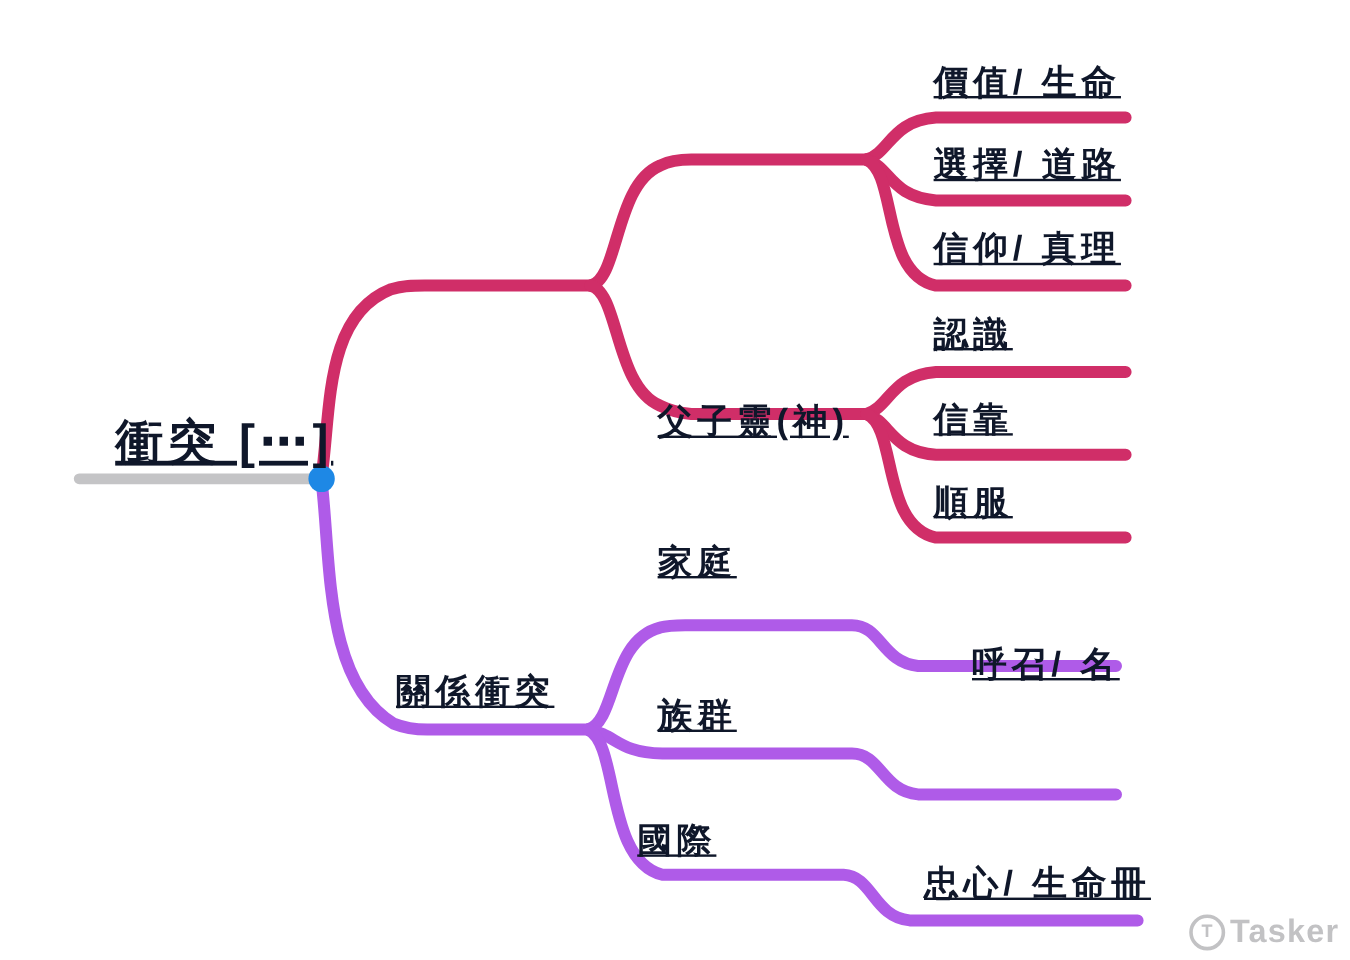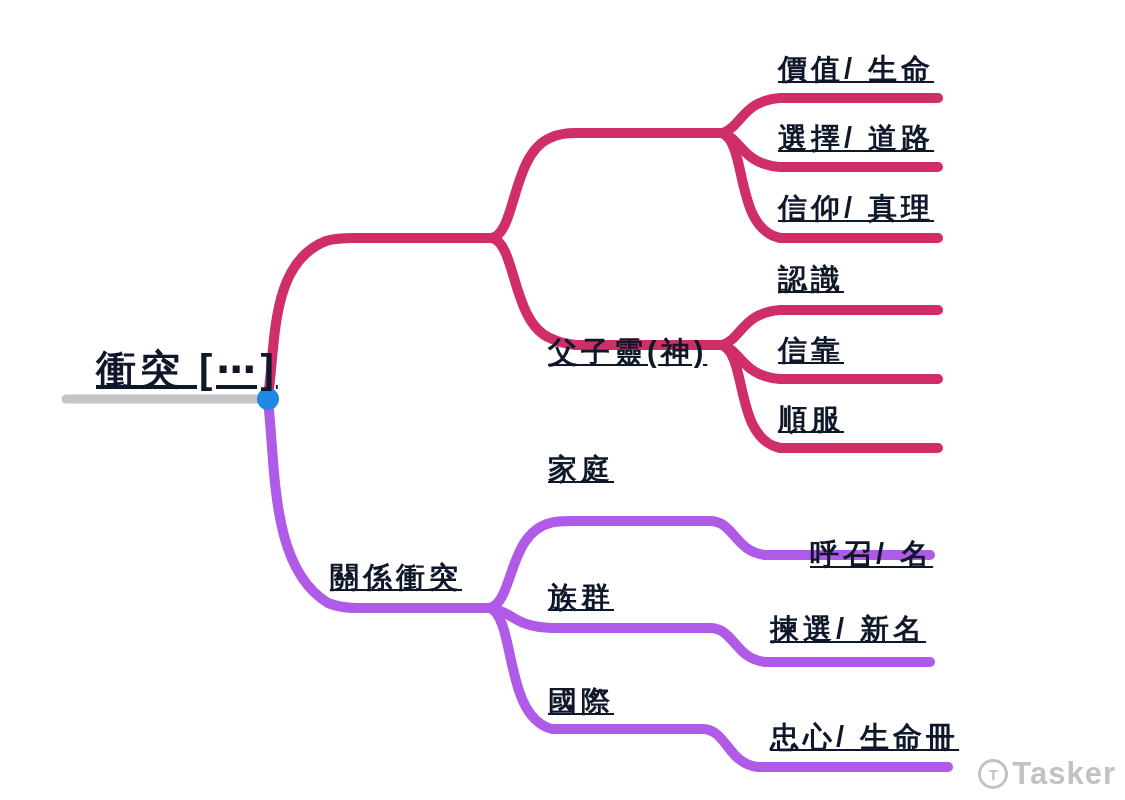--- a/index.html
+++ b/index.html
@@ -26,21 +26,21 @@
     position: absolute; right: 9px; bottom: 8px;
     display: flex; align-items: center; gap: 4px;
     color: #c2c2c4; user-select: none;
   }
   .wm-icon {
     width: 24px; height: 24px;
     border: 3px solid currentColor; border-radius: 50%;
     display: inline-flex; align-items: center; justify-content: center;
     font-size: 15px; font-weight: 800; line-height: 1;
   }
-  .wm-text { font-size: 31px; font-weight: 700; letter-spacing: 1px; }
+  .wm-text { font-size: 27px; font-weight: 700; letter-spacing: 1px; }
 </style>
 </head>
 <body>
 
 <div class="canvas">
 
   <svg class="connectors" width="1125" height="800" viewBox="0 0 1125 800">
 
     <path stroke-width="9" d="M 66 399 L 268 399" stroke="#C4C4C6"></path>
 
@@ -69,22 +69,21 @@
   <div class="label" style="left:778px; top:193px;">信仰/ 真理</div>
   <div class="label" style="left:548px; top:297px;margin-top:40px;">父子靈(神)</div>
   <div class="label" style="left:778px; top:264px;">認識</div>
   <div class="label" style="left:778px; top:335px;">信靠</div>
   <div class="label" style="left:778px; top:404px;">順服</div>
 
   <div class="label" style="left:330px; top:562px;">關係衝突</div>
   <div class="label" style="left:548px; top:454px;">家庭</div>
   <div class="label" style="left:810px; top:510px;margin-top:29px;">呼召/ 名</div>
   <div class="label" style="left:548px; top:582px;">族群</div>
-  <div class="label" style="left:770px; top:614px;">揀選/ 新名</div>
-  <div class="label" style="left:548px; top:686px;">國際</div>
+  <div class="label" style="left:531px; top:686px;">國際</div>
   <div class="label" style="left:770px; top:722px;">忠心/ 生命冊</div>
 
   <div class="watermark">
     <span class="wm-icon">T</span>
     <span class="wm-text">Tasker</span>
   </div>
 
 </div>
 
 </body></html>

